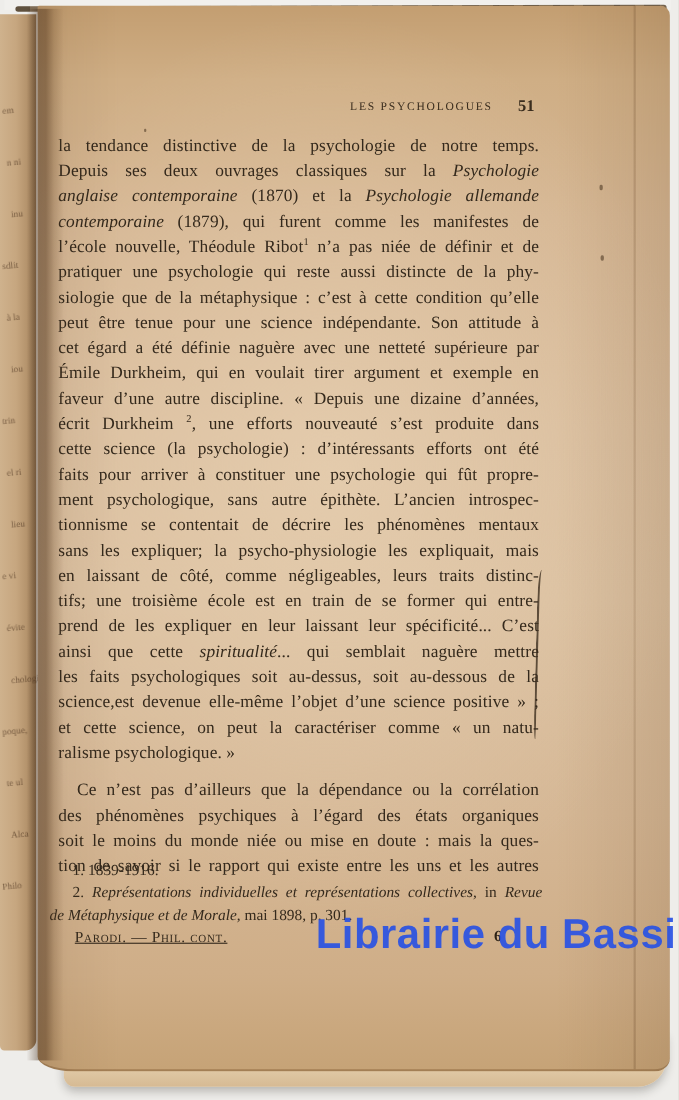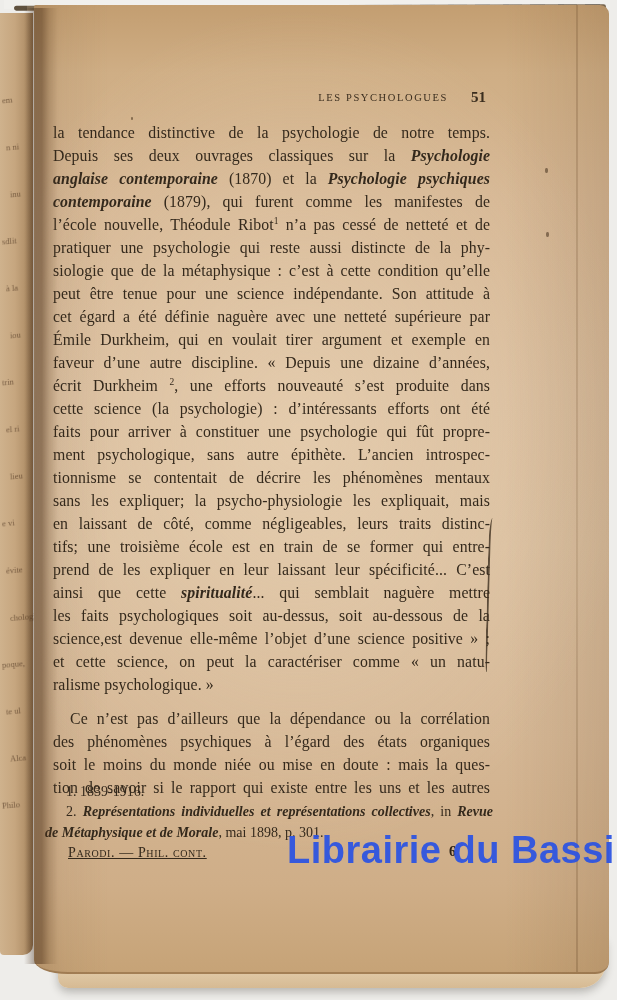--- a/index.html
+++ b/index.html
@@ -44,21 +44,21 @@
   .runhead{position:absolute;top:4px;left:0;width:100%;height:18px;}
   .runhead .title{position:absolute;left:0;right:42px;text-align:right;
     font-size:10.5px;font-weight:normal;letter-spacing:1.6px;color:#3a2d1e;}
   .runhead .folio{position:absolute;right:4px;top:-3px;font-size:15px;font-weight:bold;color:#3a2d1e;}
 
   .bodytext{position:absolute;top:33px;left:0;width:437px;font-size:15.8px;line-height:23px;
     letter-spacing:.1px;}
   .line{text-align:justify;text-align-last:justify;white-space:normal;}
   .line.last{text-align-last:left;}
   .line.ind{text-indent:17px;margin-top:11px;}
-  .it{font-style:italic;font-weight:bold;}
+  .it{font-style:italic;}
   sup{font-size:60%;line-height:0;}
 
   .footnotes{position:absolute;top:694px;left:0;width:440px;font-size:14px;line-height:20.3px;color:#34291c;}
   .fn{text-align:left;}
   .fn.just{text-align:justify;text-align-last:justify;}
   .fn.ind{text-indent:13px;}
   .fn.hang{margin-left:-8px;}
   .fn.sc{font-variant:small-caps;letter-spacing:.6px;text-indent:15px;text-decoration:underline;}
 
   .signature{position:absolute;left:396px;top:756px;font-size:14px;font-weight:bold;color:#2c2115;}
@@ -108,23 +108,23 @@
 
     <div class="content">
       <div class="runhead">
         <div class="title">LES PSYCHOLOGUES</div>
         <div class="folio">51</div>
       </div>
 
       <div class="bodytext" id="body-lines">
           <div class="line"><span>la tendance distinctive de la psychologie de notre temps.</span></div>
           <div class="line"><span>Depuis ses deux ouvrages classiques sur la </span><span class="it">Psychologie</span></div>
-          <div class="line"><span class="it">anglaise contemporaine</span><span> (1870) et la </span><span class="it">Psychologie psychiques</span></div>
+          <div class="line"><span class="it">anglaise contemporaine</span><span> (1870) et la </span><span class="it">Psychologie allemande</span></div>
           <div class="line"><span class="it">contemporaine</span><span> (1879), qui furent comme les manifestes de</span></div>
-          <div class="line"><span>l’école nouvelle, Théodule Ribot</span><sup>1</sup><span> n’a pas cessé de netteté et de</span></div>
+          <div class="line"><span>l’école nouvelle, Théodule Ribot</span><sup>1</sup><span> n’a pas niée de définir et de</span></div>
           <div class="line"><span>pratiquer une psychologie qui reste aussi distincte de la phy-</span></div>
           <div class="line"><span>siologie que de la métaphysique : c’est à cette condition qu’elle</span></div>
           <div class="line"><span>peut être tenue pour une science indépendante. Son attitude à</span></div>
           <div class="line"><span>cet égard a été définie naguère avec une netteté supérieure par</span></div>
           <div class="line"><span>Émile Durkheim, qui en voulait tirer argument et exemple en</span></div>
           <div class="line"><span>faveur d’une autre discipline. « Depuis une dizaine d’années,</span></div>
           <div class="line"><span>écrit Durkheim </span><sup>2</sup><span>, une efforts nouveauté s’est produite dans</span></div>
           <div class="line"><span>cette science (la psychologie) : d’intéressants efforts ont été</span></div>
           <div class="line"><span>faits pour arriver à constituer une psychologie qui fût propre-</span></div>
           <div class="line"><span>ment psychologique, sans autre épithète. L’ancien introspec-</span></div>

